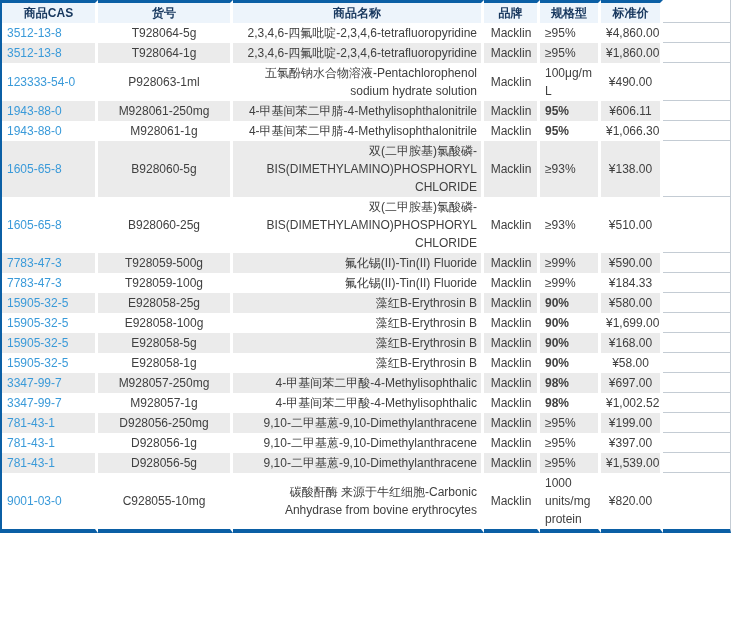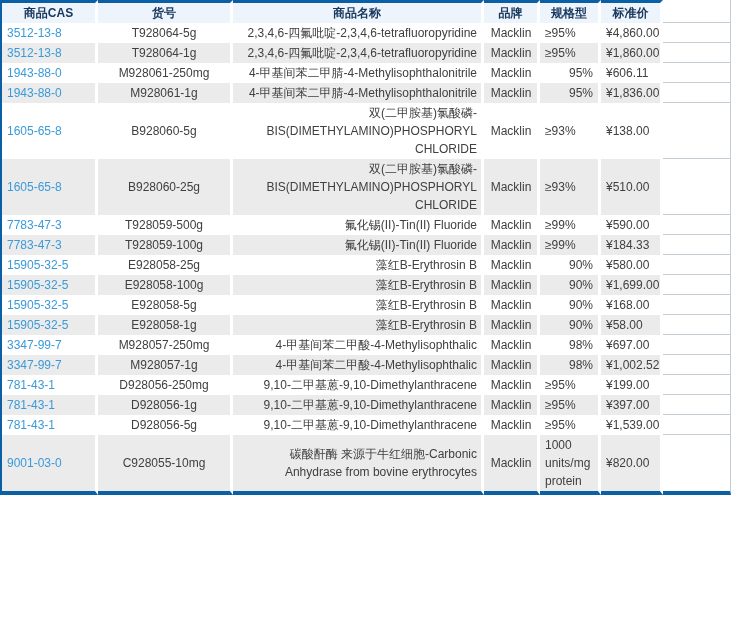--- a/index.html
+++ b/index.html
@@ -64,22 +64,22 @@
     cursor:pointer;
   }
   td.code{text-align:center;}
   td.name{text-align:right;padding-left:4px;padding-right:4px;overflow-wrap:break-word;}
   td.brand{text-align:center;padding-left:6px;white-space:nowrap;margin-top:31px;}
   td.spec{
     text-align:left;
     overflow-wrap:break-word;
     word-break:break-word;
   }
-  td.spec.num-right{text-align:right;}
-  td.price{text-align:left;white-space:nowrap;}
+  td.spec.num-right{text-align:left;font-weight:bold;}
+  td.price{text-align:center;white-space:nowrap;}
   td.extra,
   tbody tr:nth-child(even) td.extra{
     background:#fff;
     border-right:1px solid var(--faint-line);
     border-bottom:1px solid var(--faint-line);
   }
   tbody tr.last td{border-bottom:4px solid var(--accent-blue);}
   tbody tr.last td.extra{border-bottom:4px solid var(--accent-blue);}
 </style>
 </head>
@@ -121,38 +121,47 @@
   <tr>
     <td class="cas"><a>3512-13-8</a></td>
     <td class="code">T928064-1g</td>
     <td class="name">2,3,4,6-四氟吡啶-2,3,4,6-tetrafluoropyridine</td>
     <td class="brand">Macklin</td>
     <td class="spec">≥95%</td>
     <td class="price">¥1,860.00</td>
     <td class="extra"></td>
   </tr>
 
+  <tr>
+    <td class="cas"><a>123333-54-0</a></td>
+    <td class="code">P928063-1ml</td>
+    <td class="name">五氯酚钠水合物溶液-Pentachlorophenol sodium hydrate solution</td>
+    <td class="brand">Macklin</td>
+    <td class="spec">100μg/mL</td>
+    <td class="price">¥490.00</td>
+    <td class="extra"></td>
+  </tr>
 
   <tr>
     <td class="cas"><a>1943-88-0</a></td>
     <td class="code">M928061-250mg</td>
     <td class="name">4-甲基间苯二甲腈-4-Methylisophthalonitrile</td>
     <td class="brand">Macklin</td>
     <td class="spec num-right">95%</td>
     <td class="price">¥606.11</td>
     <td class="extra"></td>
   </tr>
 
   <tr>
     <td class="cas"><a>1943-88-0</a></td>
     <td class="code">M928061-1g</td>
     <td class="name">4-甲基间苯二甲腈-4-Methylisophthalonitrile</td>
     <td class="brand">Macklin</td>
     <td class="spec num-right">95%</td>
-    <td class="price">¥1,836.00</td>
+    <td class="price">¥1,066.30</td>
     <td class="extra"></td>
   </tr>
 
   <tr>
     <td class="cas"><a>1605-65-8</a></td>
     <td class="code">B928060-5g</td>
     <td class="name">双(二甲胺基)氯酸磷-BIS(DIMETHYLAMINO)PHOSPHORYL CHLORIDE</td>
     <td class="brand">Macklin</td>
     <td class="spec">≥93%</td>
     <td class="price">¥138.00</td>

